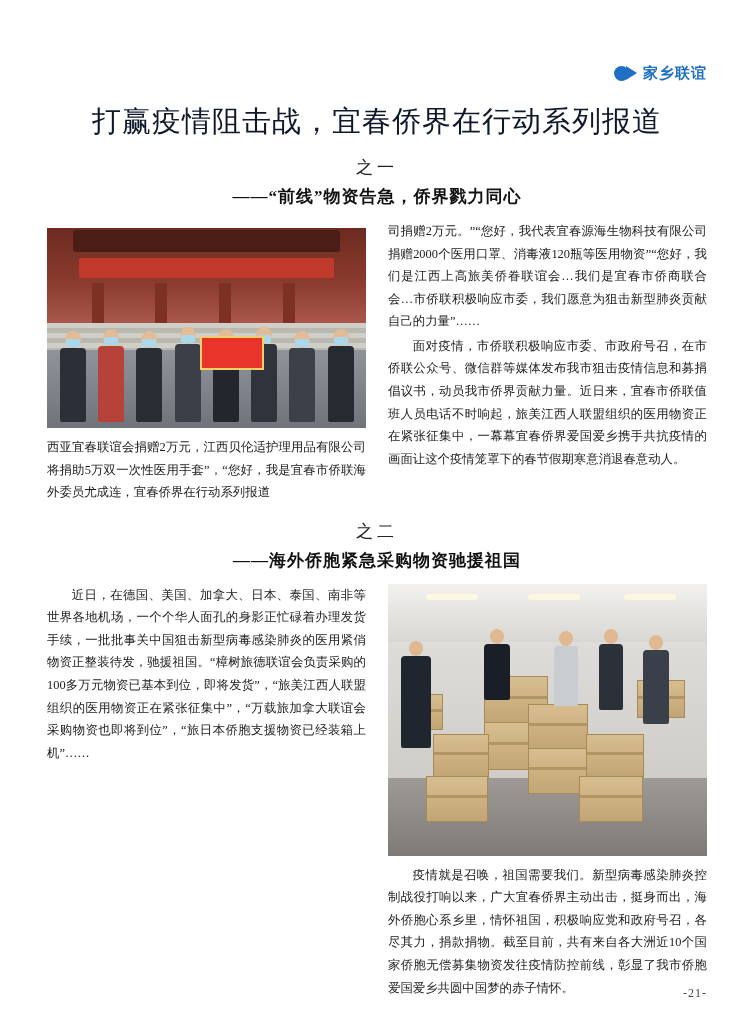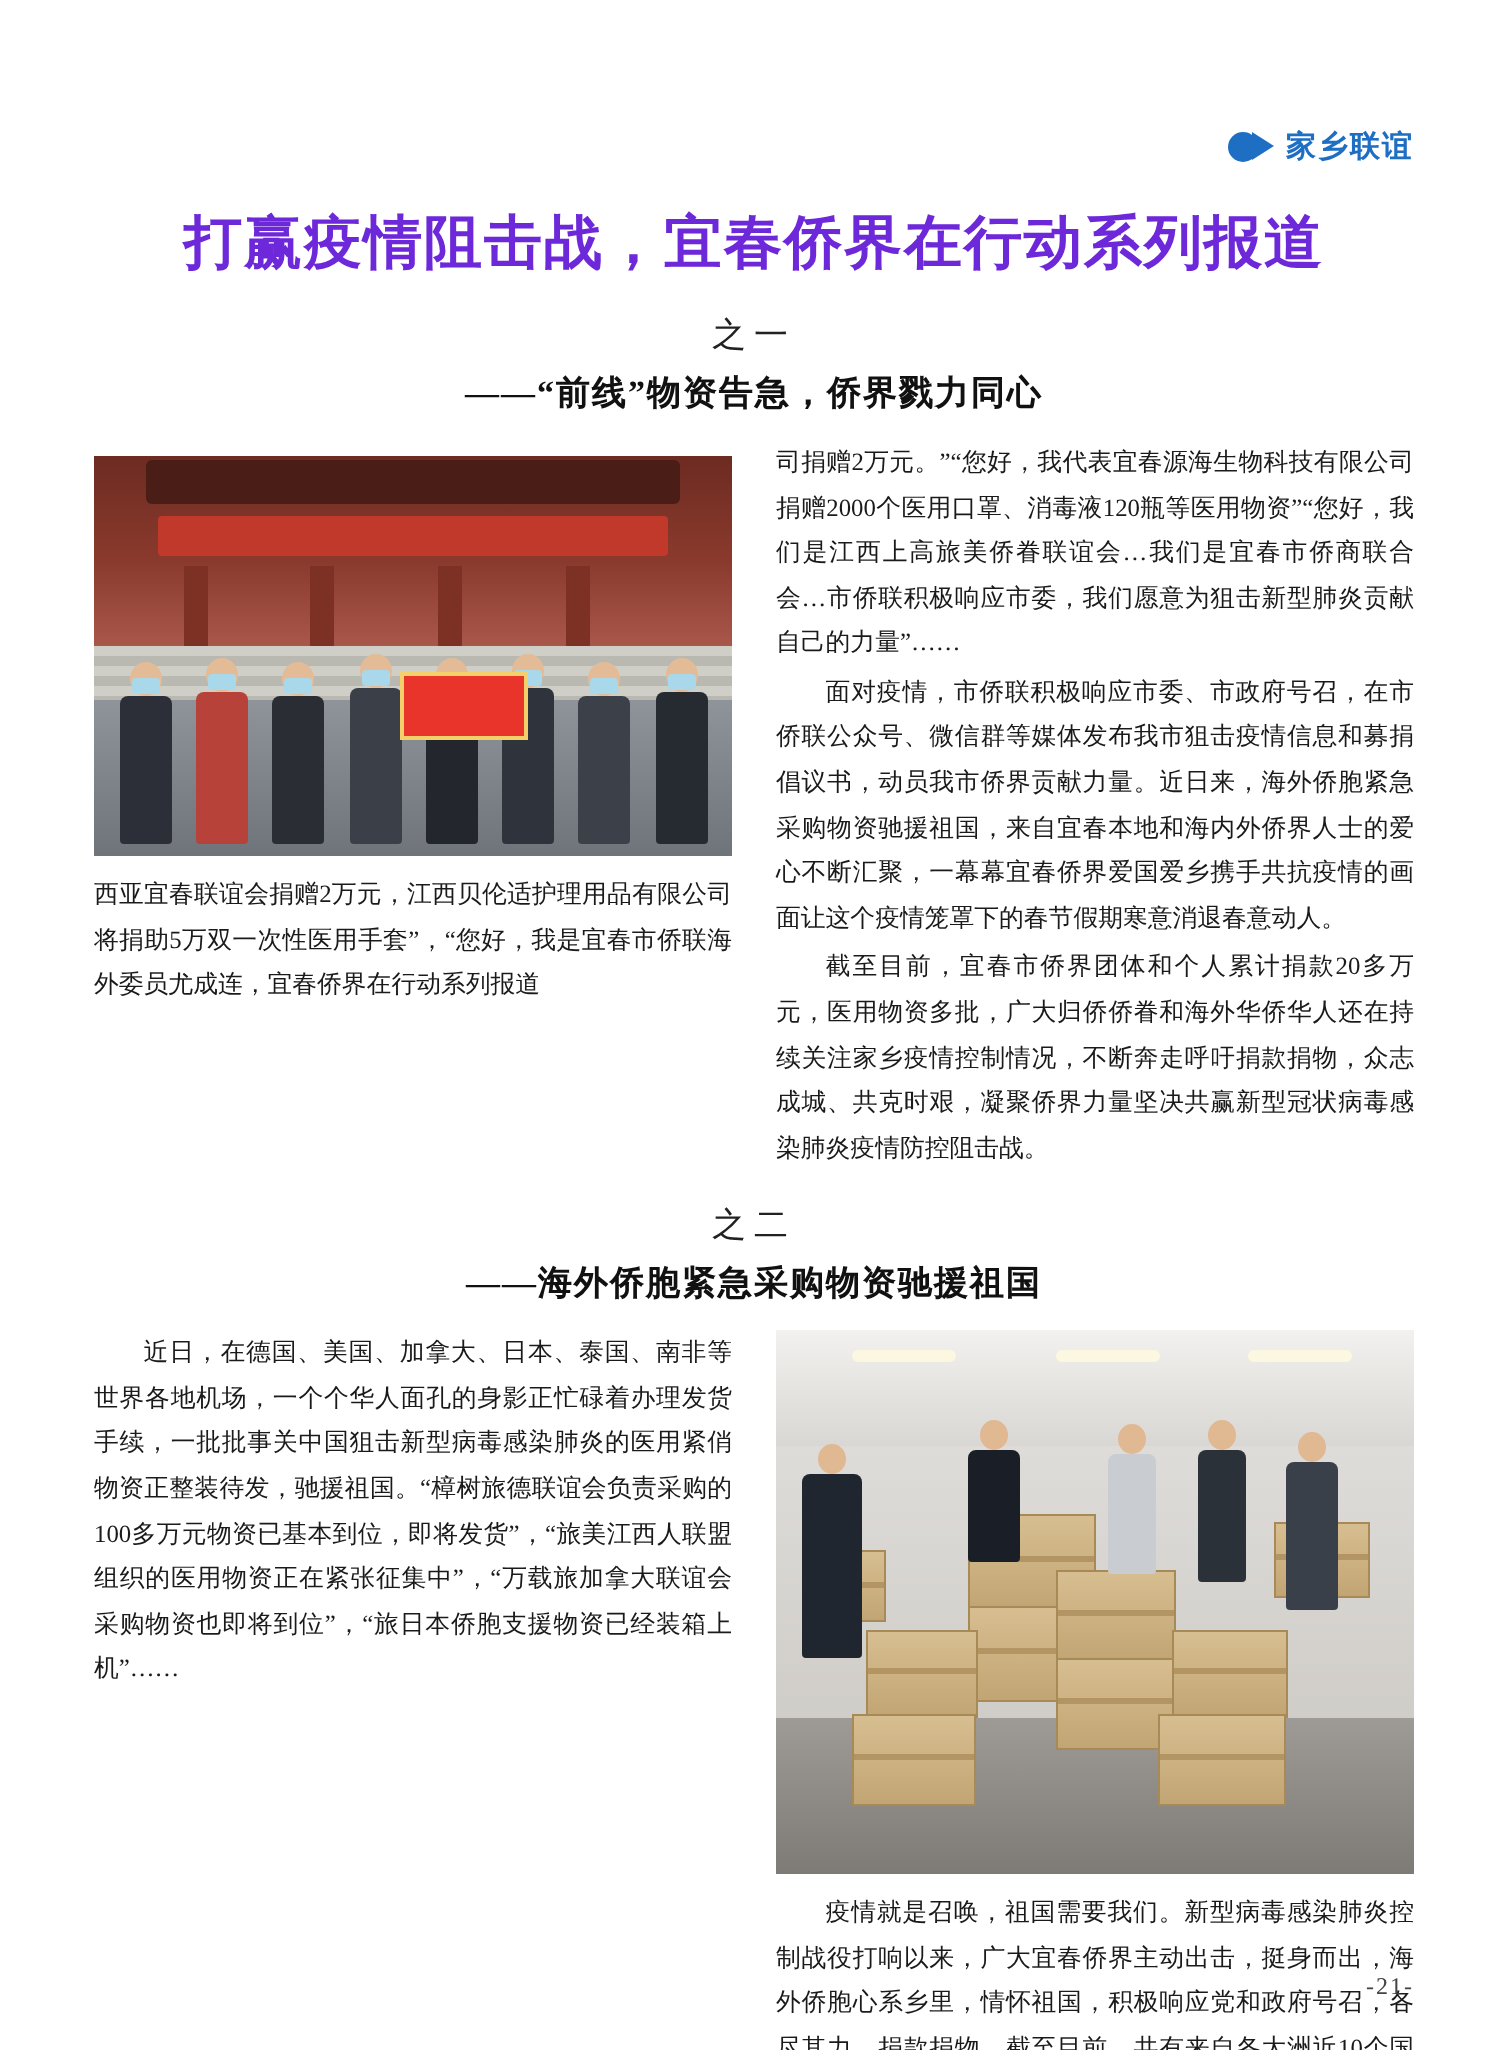--- a/index.html
+++ b/index.html
@@ -51,22 +51,22 @@
     color: #1e6fc4;
     font-size: 15px;
     font-weight: bold;
     letter-spacing: 1px;
     font-family: "Liberation Sans", sans-serif;
   }
 
   .main-title {
     text-align: center;
     font-size: 29px;
-    font-weight: bold;
-    color: #6d28d9;
+    font-weight: normal;
+    color: #0f172a;
     letter-spacing: 1px;
     margin-top: 18px;
     font-family: "Liberation Serif", serif;
   }
 
   .section-label {
     text-align: center;
     font-size: 17px;
     color: #222;
     margin-top: 14px;
@@ -295,22 +295,21 @@
             <span class="mask"></span>
         </div>
         <div class="cert"></div>
       </div>
 
       <p class="body noindent">西亚宜春联谊会捐赠2万元，江西贝伦适护理用品有限公司将捐助5万双一次性医用手套”，“您好，我是宜春市侨联海外委员尤成连，宜春侨界在行动系列报道</p>
     </div>
 
     <div class="col">
       <p class="body noindent">司捐赠2万元。”“您好，我代表宜春源海生物科技有限公司捐赠2000个医用口罩、消毒液120瓶等医用物资”“您好，我们是江西上高旅美侨眷联谊会…我们是宜春市侨商联合会…市侨联积极响应市委，我们愿意为狙击新型肺炎贡献自己的力量”……</p>
-      <p class="body">面对疫情，市侨联积极响应市委、市政府号召，在市侨联公众号、微信群等媒体发布我市狙击疫情信息和募捐倡议书，动员我市侨界贡献力量。近日来，海外侨胞紧急采购物资驰援祖国，来自宜春本地和海内外侨界人士的爱心不断汇聚，一幕幕宜春侨界爱国爱乡携手共抗疫情的画面让这个疫情笼罩下的春节假期寒意消退春意动人。</p>
-      <p class="body">截至目前，宜春市侨界团体和个人累计捐款20多万元，医用物资多批，广大归侨侨眷和海外华侨华人还在持续关注家乡疫情控制情况，不断奔走呼吁捐款捐物，众志成城、共克时艰，凝聚侨界力量坚决共赢新型冠状病毒感染肺炎疫情防控阻击战。</p>
+      <p class="body">面对疫情，市侨联积极响应市委、市政府号召，在市侨联公众号、微信群等媒体发布我市狙击疫情信息和募捐倡议书，动员我市侨界贡献力量。近日来，宜春市侨联值班人员电话不时响起，旅美江西人联盟组织的医用物资正在紧张征集中，一幕幕宜春侨界爱国爱乡携手共抗疫情的画面让这个疫情笼罩下的春节假期寒意消退春意动人。</p>
     </div>
   </div>
 
   <div class="section-label">之二</div>
   <div class="section-sub">——海外侨胞紧急采购物资驰援祖国</div>
 
   <div class="cols">
     <div class="col">
       <p class="body">近日，在德国、美国、加拿大、日本、泰国、南非等世界各地机场，一个个华人面孔的身影正忙碌着办理发货手续，一批批事关中国狙击新型病毒感染肺炎的医用紧俏物资正整装待发，驰援祖国。“樟树旅德联谊会负责采购的100多万元物资已基本到位，即将发货”，“旅美江西人联盟组织的医用物资正在紧张征集中”，“万载旅加拿大联谊会采购物资也即将到位”，“旅日本侨胞支援物资已经装箱上机”……</p>
 

